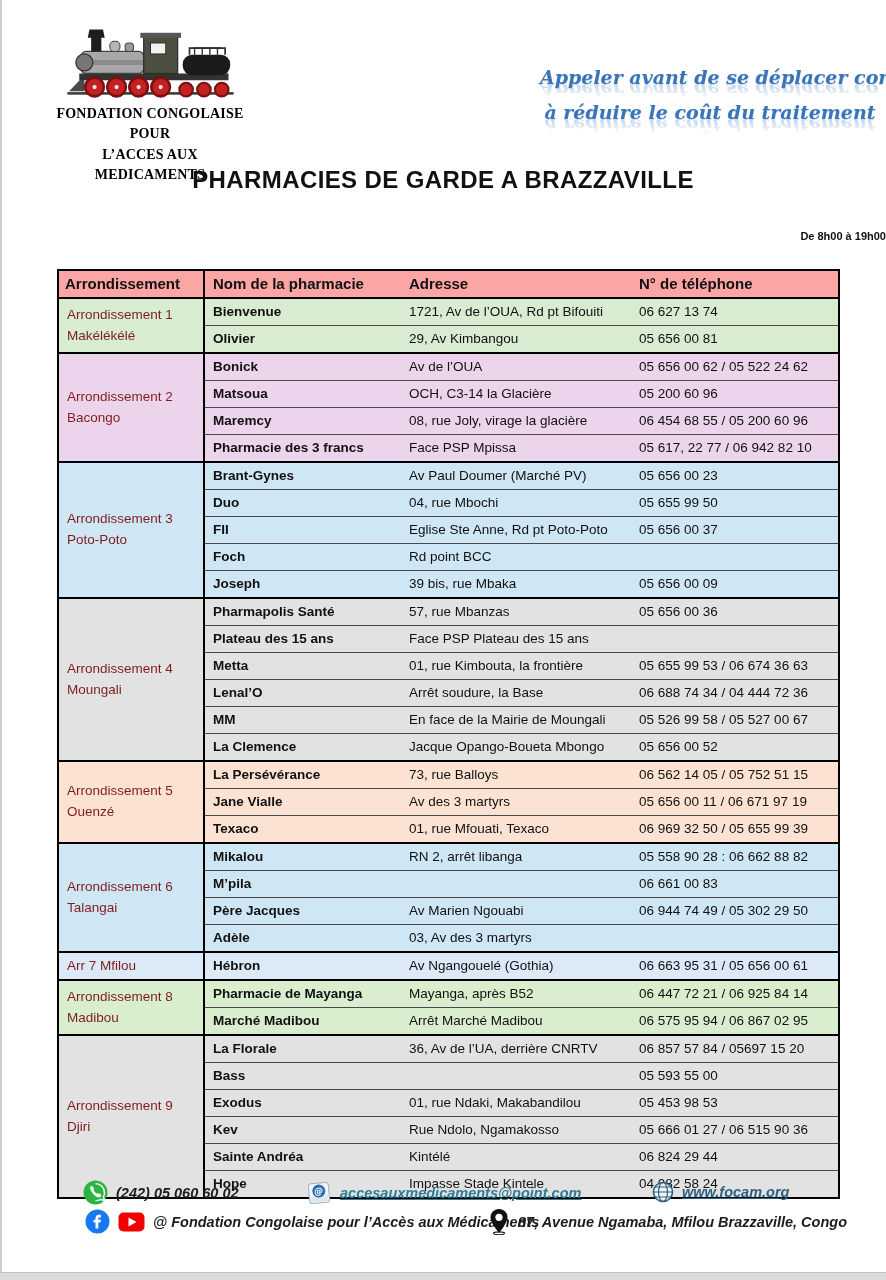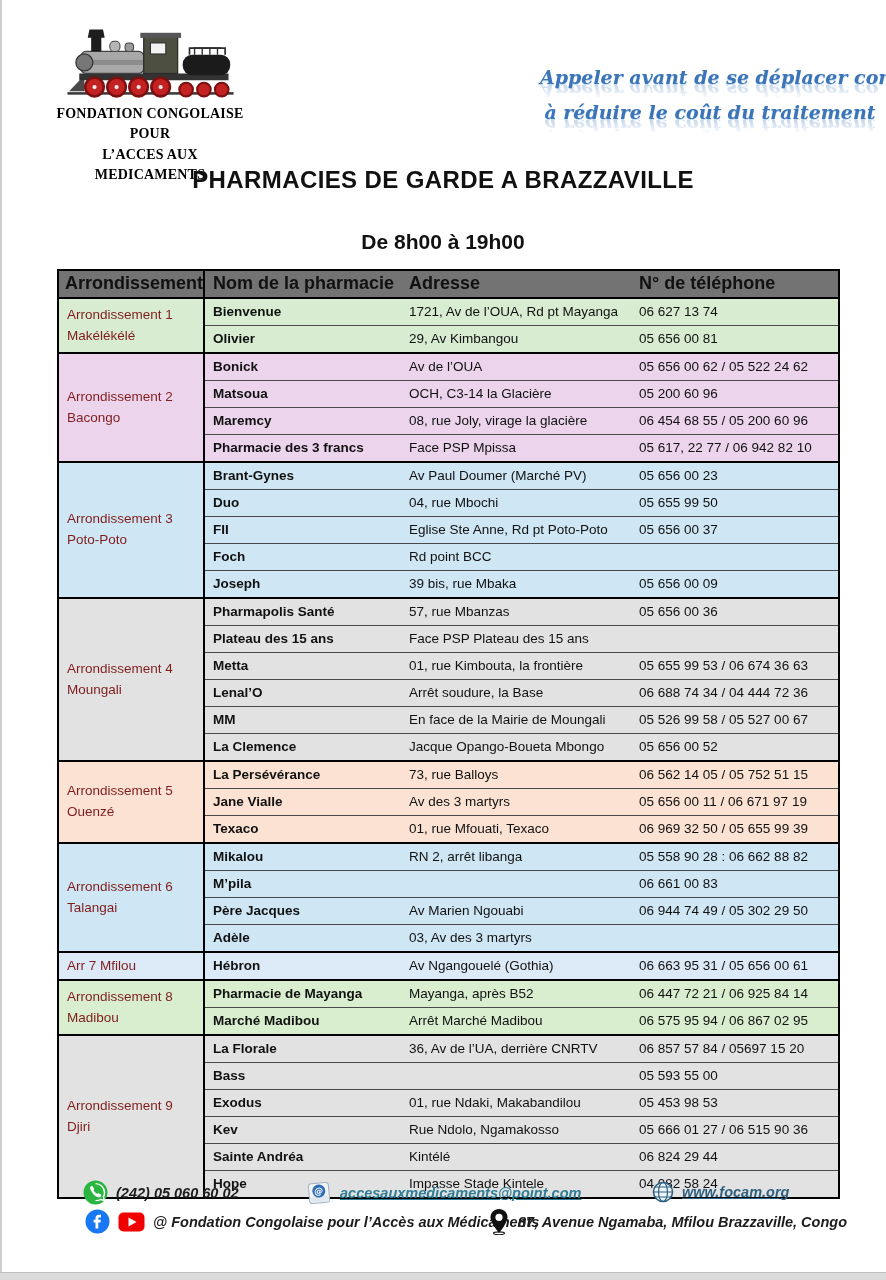--- a/index.html
+++ b/index.html
@@ -23,28 +23,28 @@
   .script-line { display:block; white-space:nowrap; }
   .script-reflection { display:block; white-space:nowrap; transform:scaleY(-1); opacity:.32;
     filter:blur(.6px); height:16px; overflow:hidden; margin-top:-3px;
     -webkit-mask-image:linear-gradient(to bottom, transparent 10%, rgba(0,0,0,.8) 90%);
     mask-image:linear-gradient(to bottom, transparent 10%, rgba(0,0,0,.8) 90%); }
 
   
   .doc-title { position:absolute; top:166px; left:0; width:100%; text-align:center;
     font-size:24px; font-weight:bold; letter-spacing:0.4px; }
   .doc-date  { position:absolute; top:204px; left:0; width:100%; text-align:center; font-size:16.5px; font-weight:bold; }
-  .doc-hours { position:absolute; top:230px; left:0; width:100%; text-align:center; font-size:21px; font-weight:bold; }
+  .doc-hours { position:absolute; top:230px; left:0; width:100%; text-align:right; font-size:11px; font-weight:bold; }
 
   
   .table-wrap { position:absolute; left:57px; top:269px; }
   table.pharm { border-collapse:collapse; table-layout:fixed; width:781px; border:2.5px solid #000; }
   table.pharm th, table.pharm td { height:26px; padding:0 4px 0 8px; font-size:13.5px; line-height:1.1;
     overflow:hidden; white-space:nowrap; vertical-align:middle; text-align:left; }
-  table.pharm thead th { font-size:18px; font-weight:bold; background:#737373; border-bottom:2.5px solid #000; }
+  table.pharm thead th { font-size:15px; font-weight:bold; background:#fca5a5; border-bottom:2.5px solid #000; }
   table.pharm thead th:first-child { border-right:2px solid #000; padding-left:6px; }
   td.group-cell { text-align:center; padding:0 2px; font-size:14.5px; color:#7f1d1d;
     border-right:2px solid #000; border-top:2.5px solid #000; }
   td.group-cell div { line-height:1.55; }
   td.name-cell { font-weight:bold; }
   td.name-cell, td.addr-cell, td.phone-cell { border-top:1px solid #4a4a4a; }
   td.group-start { border-top:2.5px solid #000 !important; }
 
   
   .footer-item { position:absolute; display:flex; align-items:center; gap:8px;
@@ -137,21 +137,21 @@
           <th>N° de téléphone</th>
         </tr>
       </thead>
       <tbody>
           <tr style="background: rgb(216, 236, 210);">
             <td class="group-cell" rowspan="2">
               <div>Arrondissement 1</div>
               <div>Makélékélé</div>
             </td>
             <td class="name-cell group-start">Bienvenue</td>
-            <td class="addr-cell group-start">1721, Av de l’OUA, Rd pt Mayanga</td>
+            <td class="addr-cell group-start">1721, Av de l’OUA, Rd pt Bifouiti</td>
             <td class="phone-cell group-start">06 627 13 74</td>
           </tr>
           <tr style="background: rgb(216, 236, 210);">
             <td class="name-cell">Olivier</td>
             <td class="addr-cell">29, Av Kimbangou</td>
             <td class="phone-cell">05 656 00 81</td>
           </tr>
           <tr style="background: rgb(236, 212, 236);">
             <td class="group-cell" rowspan="4">
               <div>Arrondissement 2</div>

